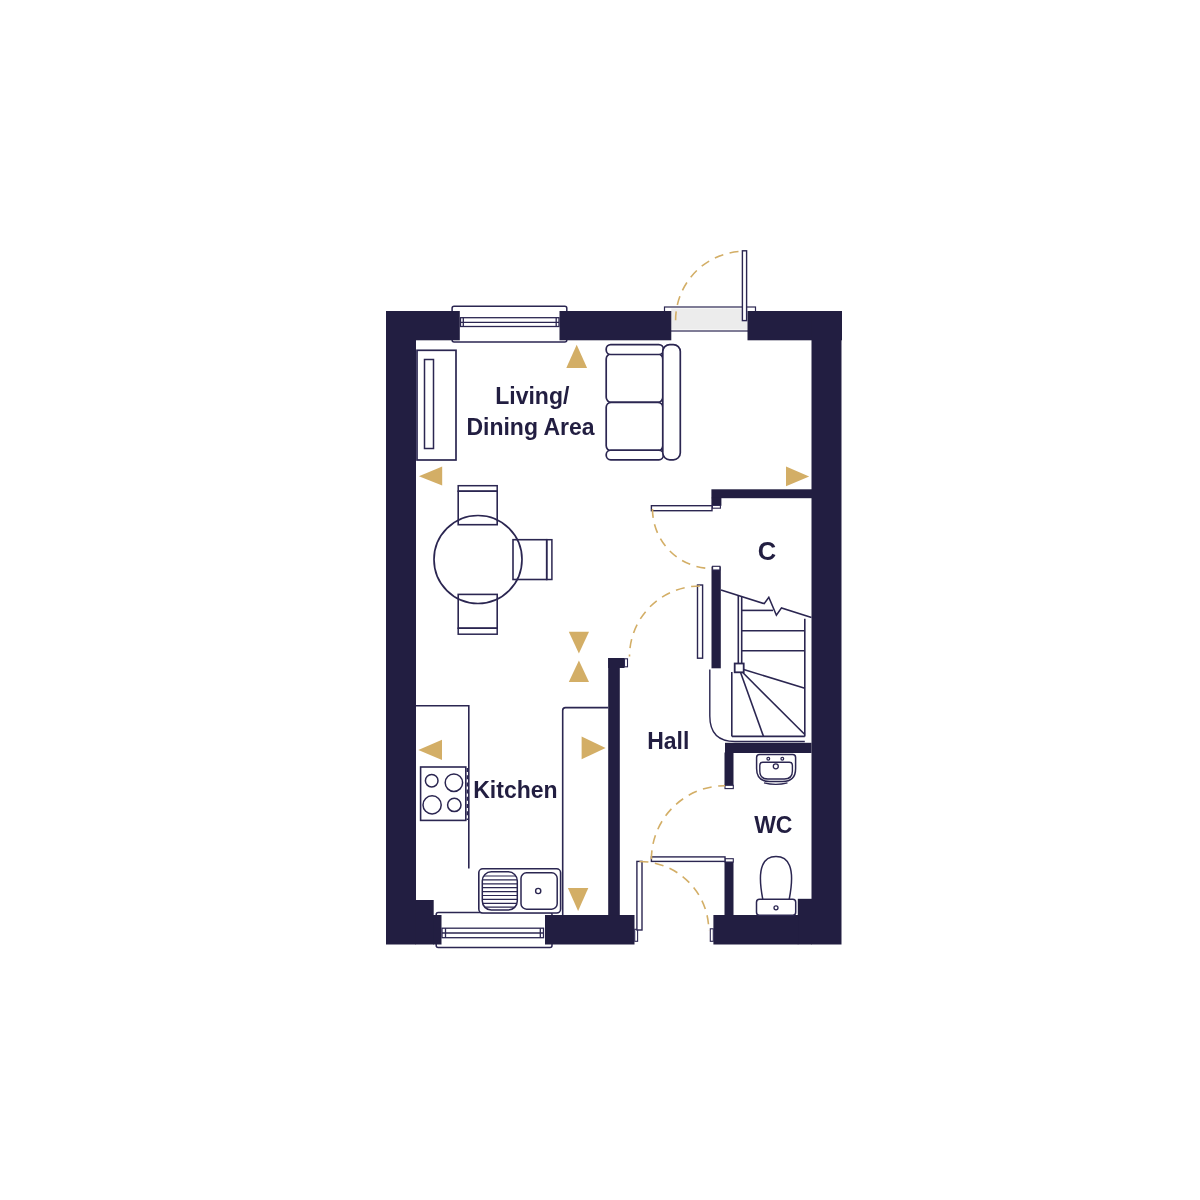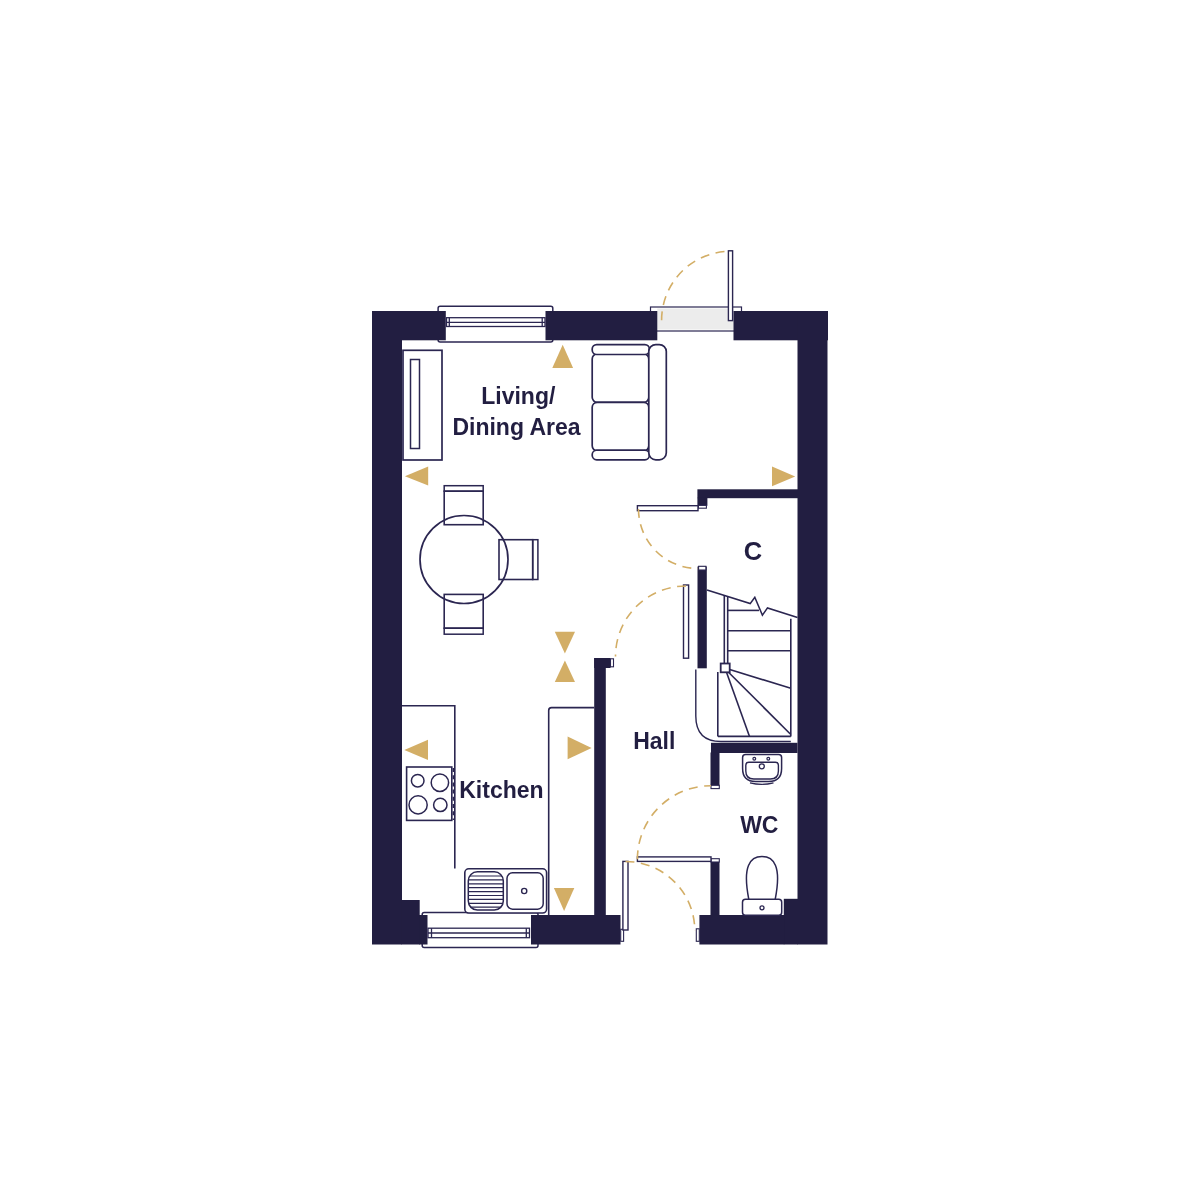--- a/index.html
+++ b/index.html
@@ -1,16 +1,16 @@
 <!DOCTYPE html>
 <html><head>
 <meta charset="utf-8">
 <style>
   html,body{margin:0;padding:0;background:#ffffff;-webkit-font-smoothing:antialiased;}
-  .wrap{width:1052px;height:1200px;}
+  .wrap{width:1052px;height:1200px;padding-left:14px;}
   text{font-family:"Liberation Sans",sans-serif;font-weight:bold;fill:#221e41;}
 </style>
 </head>
 <body>
 <div class="wrap">
 <svg width="1200" height="1200" viewBox="0 0 1200 1200">
 <rect x="0" y="0" width="1200" height="1200" fill="#ffffff"></rect>
 
 <g>
   <rect x="438.1" y="306.3" width="114.7" height="35.7" rx="2" fill="#ffffff" stroke="#2b2651" stroke-width="1.5"></rect>

